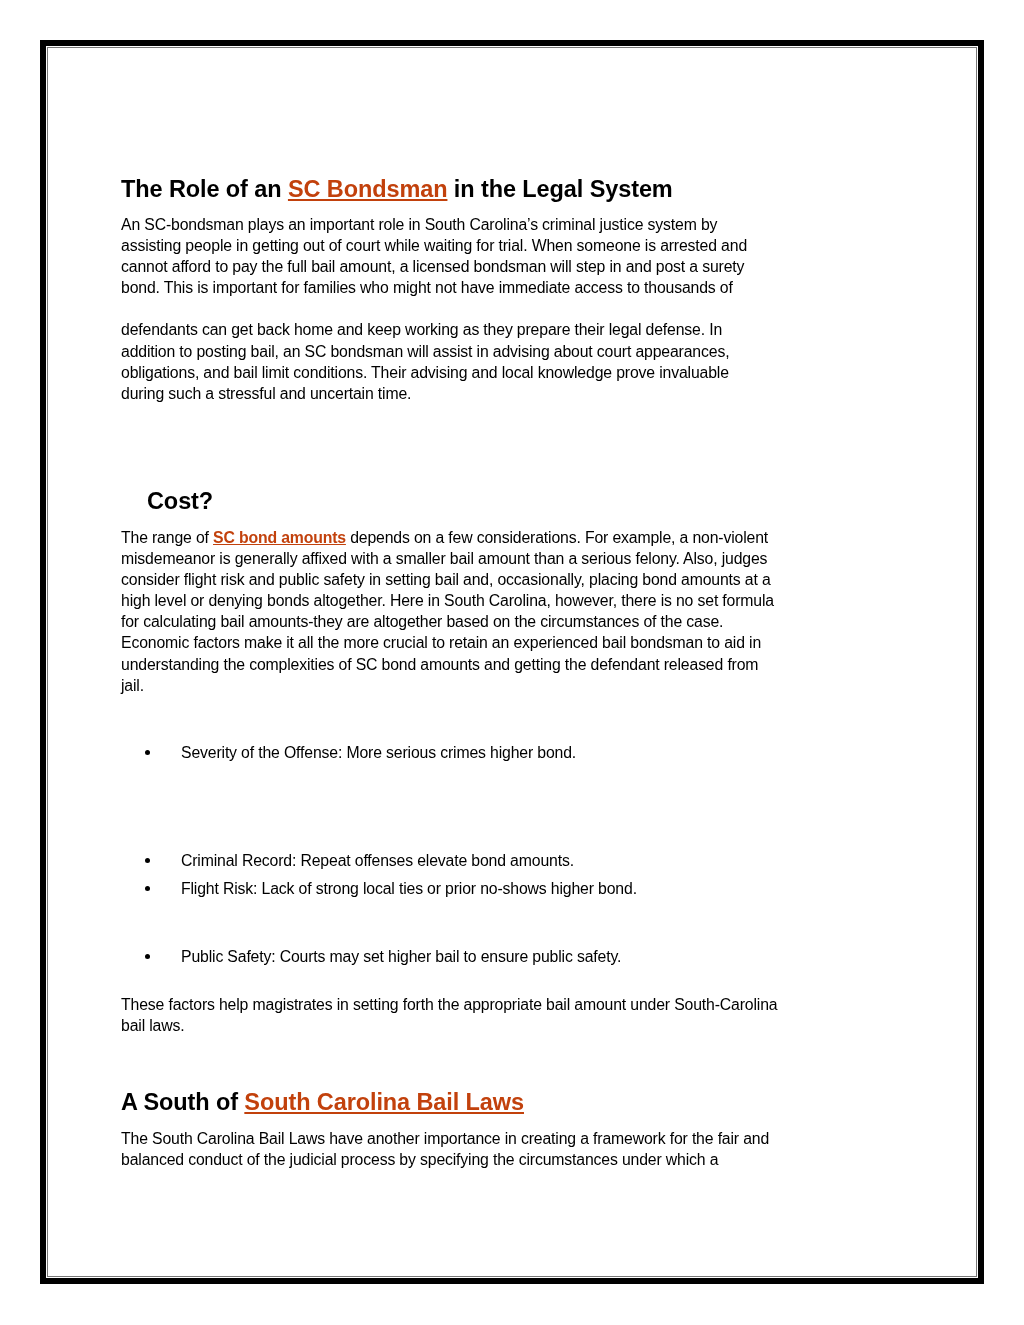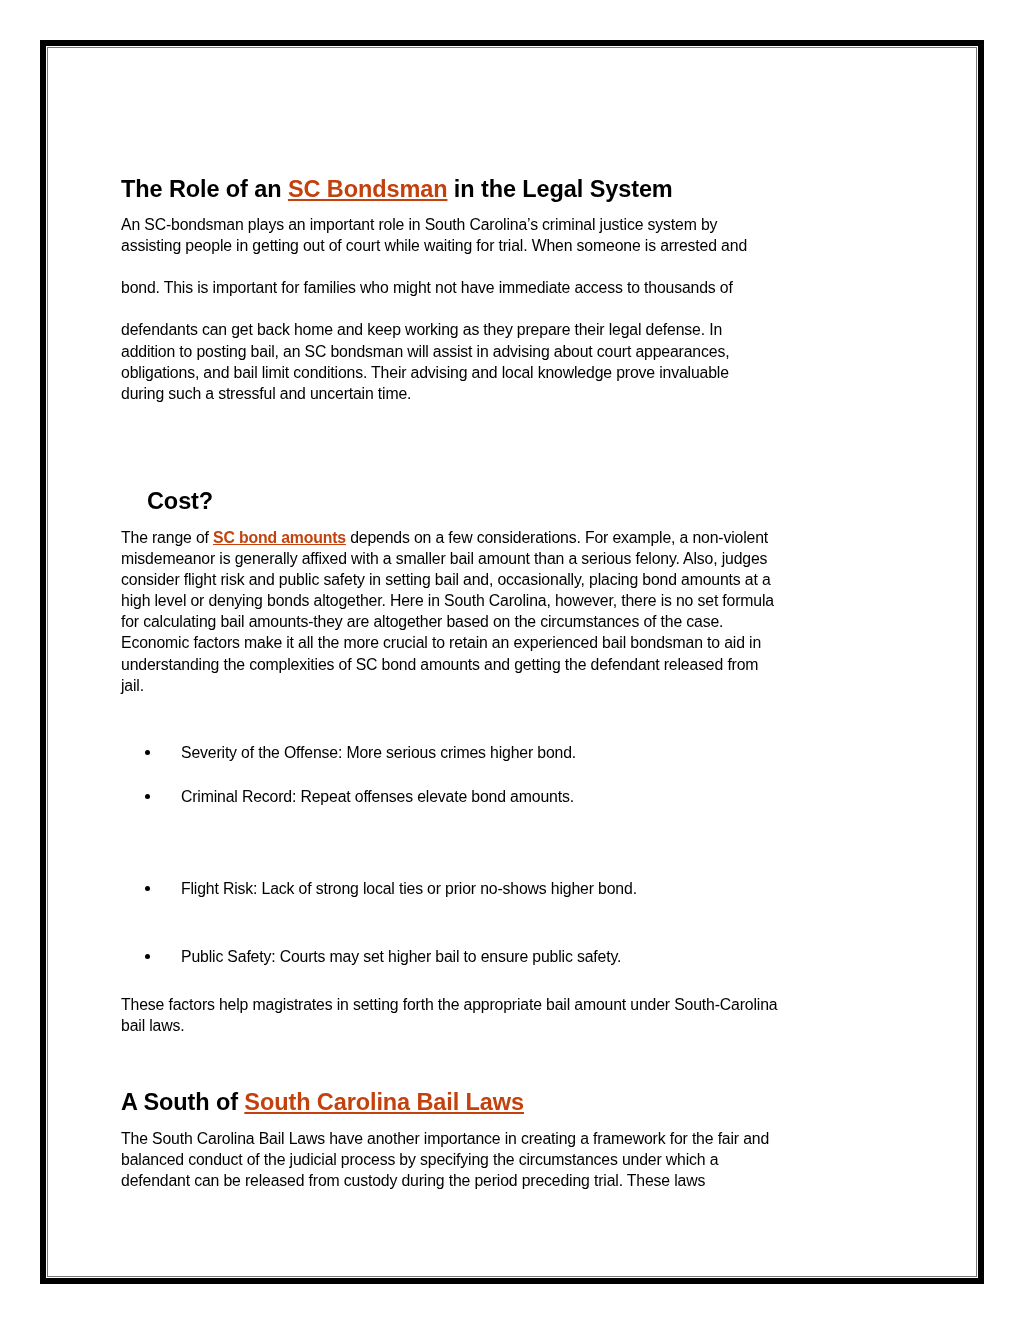--- a/index.html
+++ b/index.html
@@ -30,42 +30,42 @@
     li { position: relative; font-size: 15.8px; line-height: 21px; padding-left: 60px; letter-spacing: -0.15px; }
     .bullet {
       position: absolute; left: 24px; top: 8px; width: 5px; height: 5px;
       border-radius: 50%; background: #000;
     }
     .sec1-title { position: absolute; top: 174px; }
     .sec1-body { position: absolute; top: 214px; }
     .sec2-title { position: absolute; top: 456px; }
     .sec2-body { position: absolute; top: 527px; }
     .bl1 { position: absolute; top: 742px; }
-    .bl2 { position: absolute; top: 786px; }
+    .bl2 { position: absolute; top: 850px; }
     .bl3 { position: absolute; top: 878px; }
     .bl4 { position: absolute; top: 946px; }
     .after { position: absolute; top: 994px; }
     .sec3-title { position: absolute; top: 1087px; }
     .sec3-body { position: absolute; top: 1128px; }
   </style>
 </head>
 <body>
 
 <div class="frame">
   <div class="frame-inner"></div>
 </div>
 
 <div class="content">
 
   <h2 class="sec1-title"><span>The Role of an </span><a href="#">SC Bondsman</a><span> in the Legal System</span></h2>
 
   <p class="sec1-body">
     <span>An SC-bondsman plays an important role in South Carolina’s criminal justice system by</span><br>
     <span>assisting people in getting out of court while waiting for trial. When someone is arrested and</span><br>
-    <br>
+    <span>cannot afford to pay the full bail amount, a licensed bondsman will step in and post a surety</span><br>
     <span>bond. This is important for families who might not have immediate access to thousands of</span><br>
     <br>
     <span>defendants can get back home and keep working as they prepare their legal defense. In</span><br>
     <span>addition to posting bail, an SC bondsman will assist in advising about court appearances,</span><br>
     <span>obligations, and bail limit conditions. Their advising and local knowledge prove invaluable</span><br>
     <span>during such a stressful and uncertain time.</span>
   </p>
 
   <h2 class="sec2-title h-hang"><br><span>Cost?</span></h2>
 
@@ -90,16 +90,15 @@
   <p class="after">
     <span>These factors help magistrates in setting forth the appropriate bail amount under South-Carolina</span><br>
     <span>bail laws.</span>
   </p>
 
   <h2 class="sec3-title"><span>A South of </span><a href="#">South Carolina Bail Laws</a></h2>
 
   <p class="sec3-body">
     <span>The South Carolina Bail Laws have another importance in creating a framework for the fair and</span><br>
     <span>balanced conduct of the judicial process by specifying the circumstances under which a</span><br>
-    <span>defendant can be released from custody during the period preceding trial. These laws</span>
   </p>
 
 </div>
 
 </body></html>

